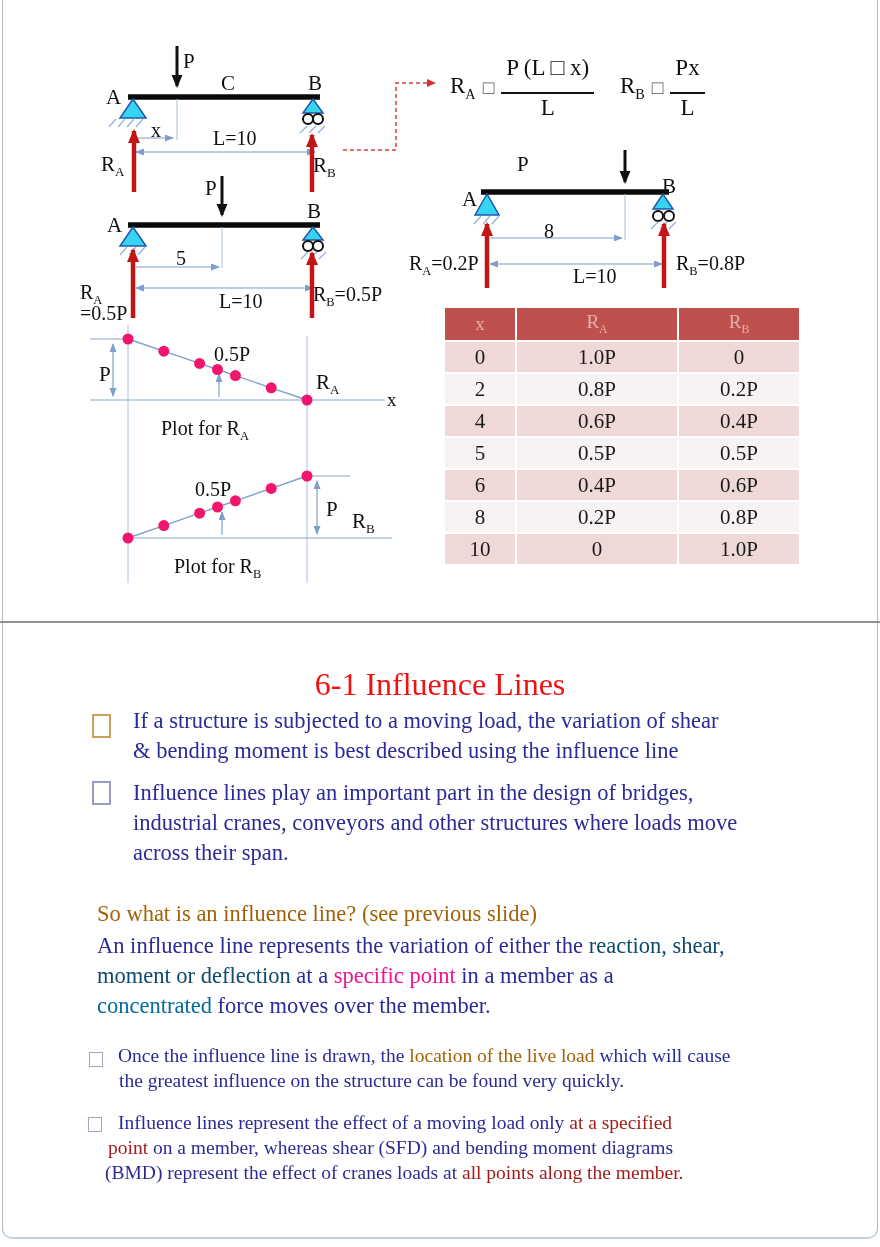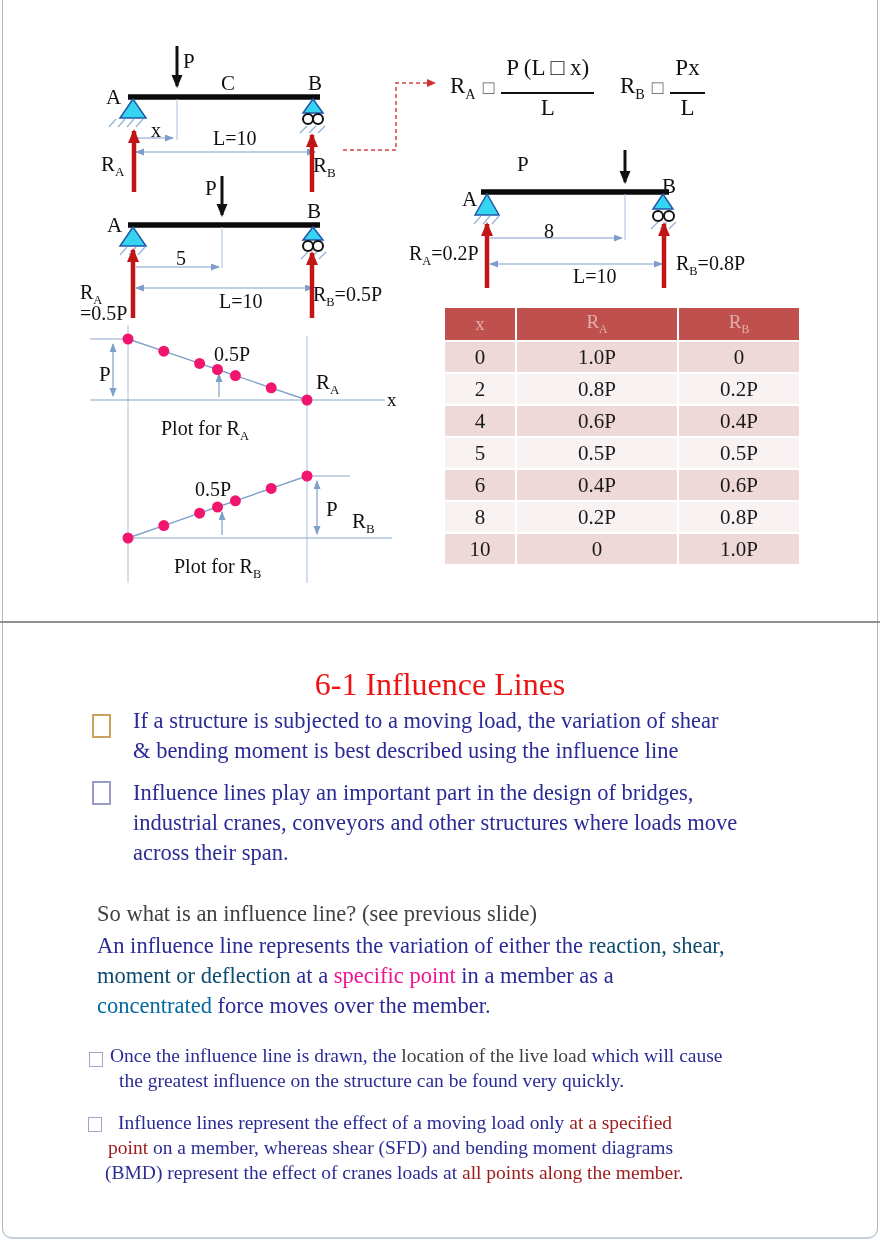--- a/index.html
+++ b/index.html
@@ -31,21 +31,21 @@
   .row-light td{background:#f9f2f2;}
   
   #title{position:absolute;top:666px;left:0;right:0;text-align:center;font-size:32px;color:#ee1212;}
   .sline{position:absolute;white-space:pre;}
   .t22{font-size:22.5px;}
   .t19{font-size:19.5px;}
   .c-blue{color:#2b2b96;}
   .c-green{color:#0c4a6e;}
   .c-pink{color:#ee1493;}
   .c-red{color:#0369a1;}
-  .c-orange{color:#404040;}
+  .c-orange{color:#a16207;}
   .c-darkred{color:#9e1a1a;}
   .bsq{position:absolute;background:transparent;}
   #b1sq{left:92px;top:714px;width:15px;height:20px;border:2px solid #c9a35a;}
   #b2sq{left:92px;top:781px;width:15px;height:20px;border:2px solid #9a9ac9;}
   #n1sq{left:89px;top:1052px;width:12px;height:13px;border:1.5px solid #a4a4c6;}
   #n2sq{left:88px;top:1117px;width:12px;height:13px;border:1.5px solid #a4a4c6;}
 </style>
 </head>
 <body>
 
@@ -218,21 +218,21 @@
   <div class="lbl dim" style="left:219px;top:291px">L=10</div>
   <div class="lbl dim" style="left:80px;top:282px"><span>R</span><sub>A</sub></div>
   <div class="lbl dim" style="left:80px;top:303px">=0.5P</div>
   <div class="lbl dim" style="left:313px;top:284px"><span>R</span><sub>B</sub><span>=0.5P</span></div>
 
   <div class="lbl" style="left:517px;top:153px">P</div>
   <div class="lbl" style="left:462px;top:188px">A</div>
   <div class="lbl" style="left:662px;top:175px">B</div>
   <div class="lbl dim" style="left:544px;top:221px">8</div>
   <div class="lbl dim" style="left:573px;top:266px">L=10</div>
-  <div class="lbl dim" style="left:409px;top:243px"><span>R</span><sub>A</sub><span>=0.2P</span></div>
+  <div class="lbl dim" style="left:409px;top:253px"><span>R</span><sub>A</sub><span>=0.2P</span></div>
   <div class="lbl dim" style="left:676px;top:253px"><span>R</span><sub>B</sub><span>=0.8P</span></div>
 
   <div class="lbl" style="left:99px;top:363px">P</div>
   <div class="lbl dim" style="left:214px;top:344px">0.5P</div>
   <div class="lbl" style="left:316px;top:371px"><span>R</span><sub>A</sub></div>
   <div class="lbl small" style="left:387px;top:390px">x</div>
   <div class="lbl dim" style="left:161px;top:418px"><span>Plot for </span><span>R</span><sub>A</sub></div>
 
   <div class="lbl dim" style="left:195px;top:479px">0.5P</div>
   <div class="lbl" style="left:326px;top:498px">P</div>
@@ -297,20 +297,20 @@
   <div class="sline t22 c-blue" style="left:133px;top:780px">Influence lines play an important part in the design of bridges,</div>
   <div class="sline t22 c-blue" style="left:133px;top:840px">across their span.</div>
 
   <div class="sline t22 c-orange" style="left:97px;top:901px">So what is an influence line? (see previous slide)</div>
 
   <div class="sline t22" style="left:97px;top:933px"><span class="c-blue">An influence line represents the variation of either the </span><span class="c-green">reaction, shear,</span></div>
   <div class="sline t22" style="left:97px;top:963px"><span class="c-green">moment or deflection</span><span class="c-blue"> at a </span><span class="c-pink">specific point</span><span class="c-blue"> in a member as a</span></div>
   <div class="sline t22" style="left:97px;top:993px"><span class="c-red">concentrated</span><span class="c-blue"> force moves over the member.</span></div>
 
   <span id="n1sq" class="bsq"></span>
-  <div class="sline t19" style="left:110px;top:1045px"><span class="c-blue">Once the influence line is drawn, the </span><span class="c-orange">location of the live load</span><span class="c-blue"> which will cause</span></div>
+  <div class="sline t19" style="left:118px;top:1045px"><span class="c-blue">Once the influence line is drawn, the </span><span class="c-orange">location of the live load</span><span class="c-blue"> which will cause</span></div>
   <div class="sline t19" style="left:119px;top:1070px"><span class="c-blue">the greatest influence on the structure can be found very quickly.</span></div>
 
   <span id="n2sq" class="bsq"></span>
   <div class="sline t19" style="left:118px;top:1112px"><span class="c-blue">Influence lines represent the effect of a moving load only </span><span class="c-darkred">at a specified</span></div>
   <div class="sline t19" style="left:108px;top:1137px"><span class="c-darkred">point</span><span class="c-blue"> on a member, whereas shear (SFD) and bending moment diagrams</span></div>
   <div class="sline t19" style="left:105px;top:1162px"><span class="c-blue">(BMD) represent the effect of cranes loads at </span><span class="c-darkred">all points along the member.</span></div>
 </div>
 
 </body></html>

